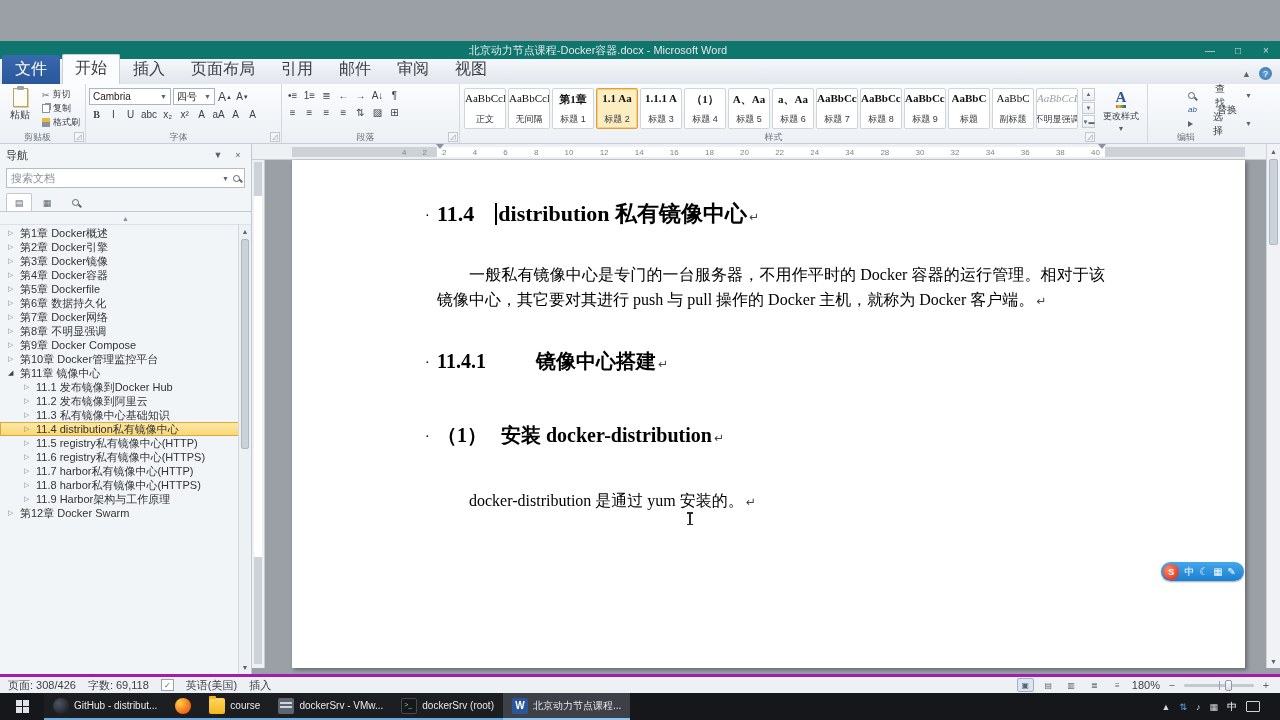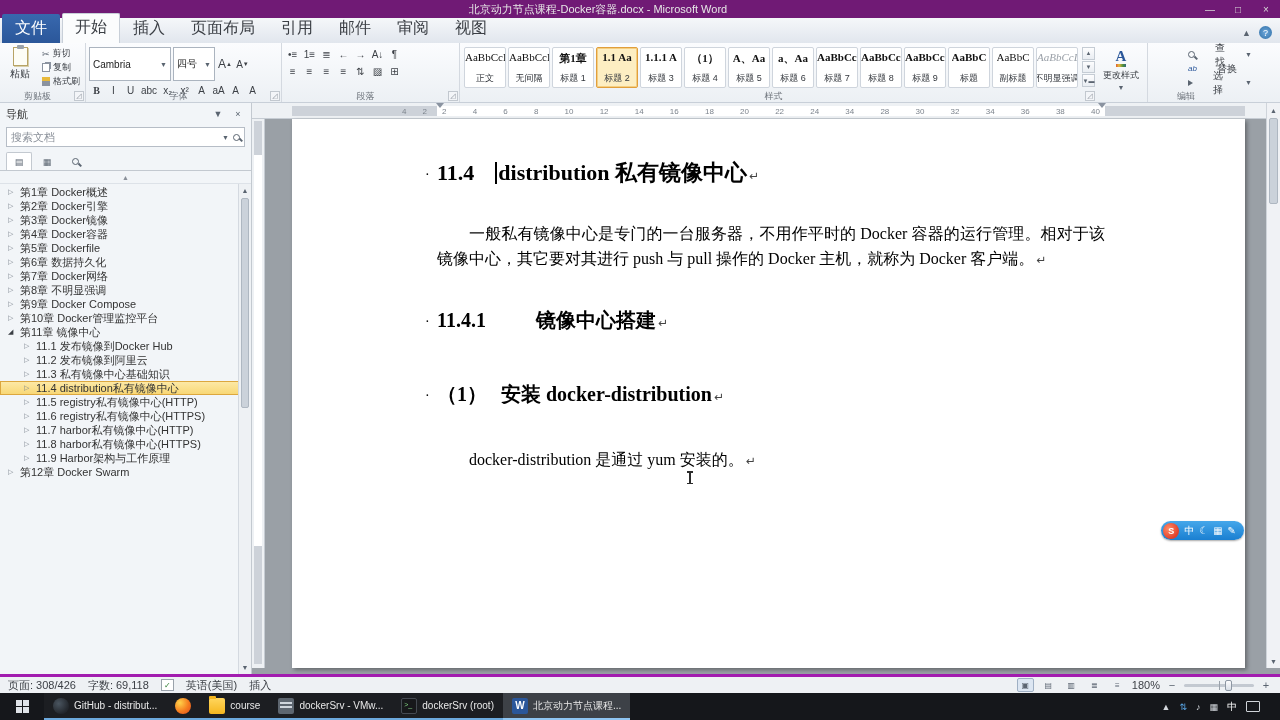--- a/index.html
+++ b/index.html
@@ -1,21 +1,21 @@
 <!DOCTYPE html>
 <html><head>
 <meta charset="utf-8">
 <style>
   * { margin:0; padding:0; box-sizing:border-box; }
   html,body { width:1280px; height:720px; overflow:hidden; }
   body { font-family:"Liberation Sans","DejaVu Sans",sans-serif; }
   .screen { position:relative; width:1280px; height:720px; background:#9aa0a6; display:flex; flex-direction:column; overflow:hidden; }
 
   
-  .titlebar { height:18px; background:#701a75; color:#e6e6e6; display:flex; align-items:center; font-size:11px; flex:none; }
+  .titlebar { height:18px; background:#0f766e; color:#e6e6e6; display:flex; align-items:center; font-size:11px; flex:none;margin-top:41px; }
   .tb-title { flex:1; text-align:center; white-space:nowrap; overflow:hidden; }
   .winbtns { display:flex; }
   .winbtn { width:28px; height:18px; display:flex; align-items:center; justify-content:center; font-size:10px; color:#d8d8d8; }
 
   
   .ribbon { flex:none; background:#eef1f5; }
   .rtabs { height:25px; display:flex; align-items:flex-end; background:linear-gradient(#f5f7fa,#e1e6ed); padding-left:2px; }
   .rtab { padding:4px 13px 4px; font-size:16px; color:#3b3f45; cursor:default; }
   .rtab.file { background:linear-gradient(#3868ae,#2b579a); color:#fff; margin:0 2px 0 0; border-radius:2px 2px 0 0; }
   .rtab.active { background:#fbfcfd; border:1px solid #c8cfd8; border-bottom:none; border-radius:2px 2px 0 0; padding:3px 12px 5px; }
@@ -31,21 +31,21 @@
   .clipico { width:15px; height:19px; background:#fdfdf6; border:1px solid #b7a366; position:relative; box-shadow:1px 1px 0 #d8cfa9; }
   .clipico::before { content:""; position:absolute; top:-3px; left:3px; width:7px; height:4px; background:#9aa2ab; border-radius:1px; }
   .clipmini { display:flex; flex-direction:column; gap:1px; padding-top:2px; }
   .mrow { display:flex; align-items:center; gap:3px; height:13px; padding:0 2px; font-size:9px; color:#3b3f45; }
   .ic-cut::before { content:"✂"; font-size:9px; color:#5b6571; }
   .copyic { width:8px; height:9px; border:1px solid #8b93a0; background:#fff; box-shadow:2px -2px 0 -1px #8b93a0; }
   .brushic { width:8px; height:9px; background:linear-gradient(#e8b93c 40%,#8b93a0 40%); }
   
   .col { display:flex; flex-direction:column; gap:2px; padding-top:2px; }
   .row { display:flex; align-items:center; gap:2px; }
-  .combo { height:34px; border:1px solid #abb4bf; background:#fff; font-size:10px; color:#222; display:flex; align-items:center; padding:0 3px; gap:3px; }
+  .combo { height:17px; border:1px solid #abb4bf; background:#fff; font-size:10px; color:#222; display:flex; align-items:center; padding:0 3px; gap:3px; }
   .combo .dd { margin-left:auto; }
   .dd { font-size:7px; color:#5a6470; }
   .fbtn { min-width:15px; height:15px; display:flex; align-items:center; justify-content:center; font-size:10px; color:#3b3f45; border:1px solid transparent; border-radius:2px; }
   .fbtn:nth-child(1) { font-weight:bold; font-family:"Liberation Serif",serif; }
   
   .gal { display:flex; gap:2px; padding:2px 1px; }
   .card { width:42px; height:41px; background:#fff; border:1px solid #cfd5dd; border-radius:2px; display:flex; flex-direction:column; align-items:center; justify-content:space-between; padding:3px 1px 2px; overflow:hidden; cursor:default; }
   .card .prev { font-family:"Liberation Serif","DejaVu Serif",serif; font-size:11px; color:#111; white-space:nowrap; overflow:hidden; max-width:40px; }
   .card.bold .prev { font-weight:bold; }
   .card.muted .prev { color:#9aa0a8; font-style:italic; }

